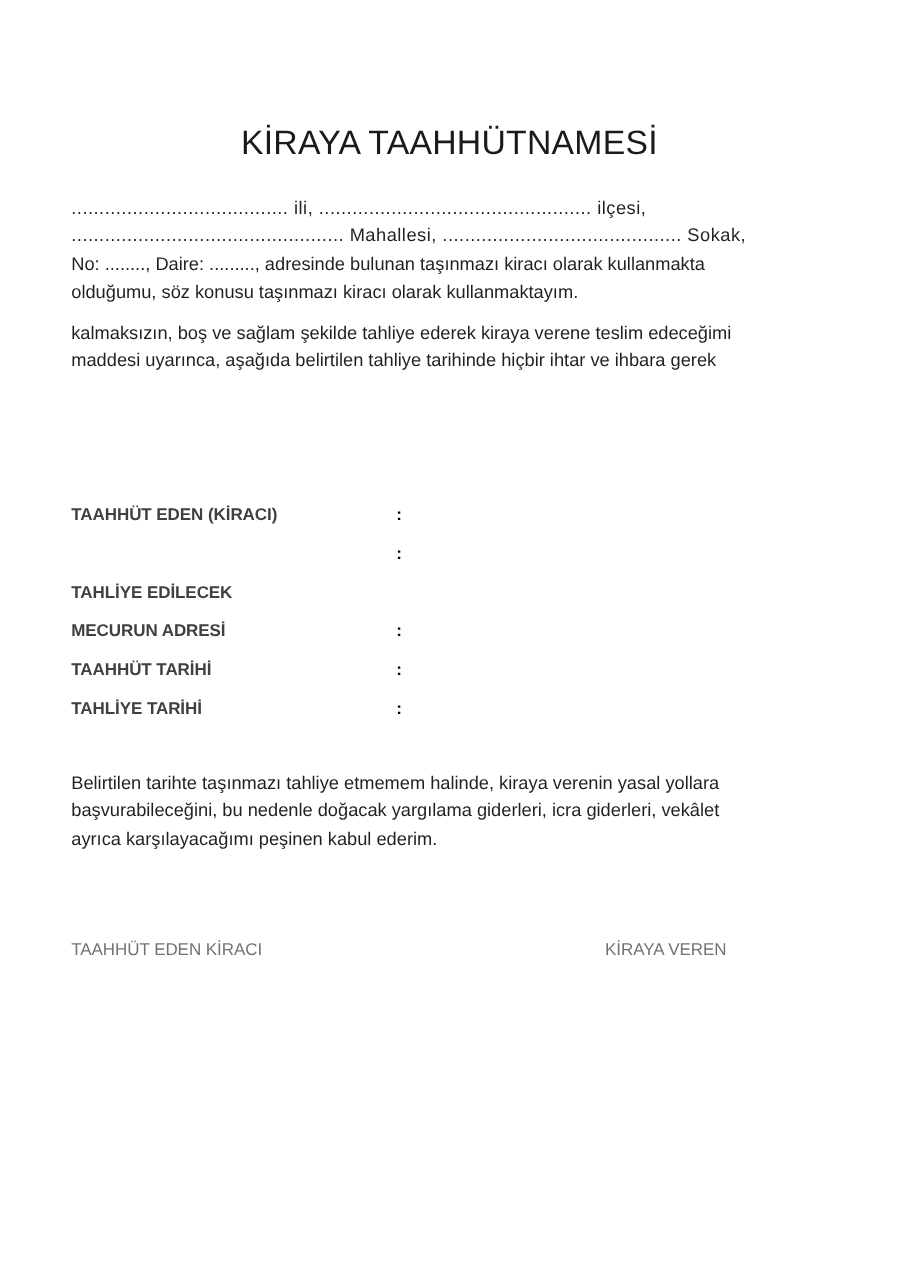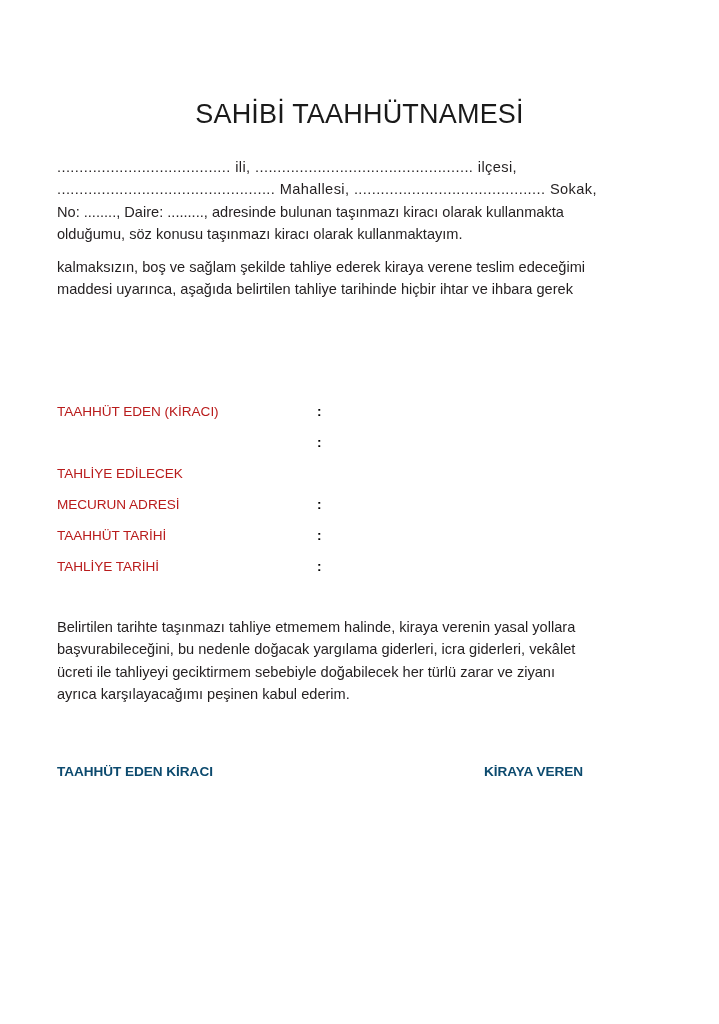--- a/index.html
+++ b/index.html
@@ -62,22 +62,22 @@
   .field-row {
     position: relative;
     height: 31px;
     line-height: 20px;
   }
   .field-label {
     position: absolute;
     left: 0;
     top: 0;
     font-size: 13.6px;
-    font-weight: 400;
-    color: #b91c1c;
+    font-weight: 700;
+    color: #404040;
     letter-spacing: -0.05px;
     white-space: nowrap;
   }
   .field-colon {
     position: absolute;
     left: 260px;
     top: 0;
     font-size: 13.6px;
     font-weight: 700;
     color: #000000;
@@ -85,36 +85,36 @@
 
   .signatures {
     position: absolute;
     left: 57px;
     top: 752px;
     width: 592px;
     height: 22px;
   }
   .sig {
     position: absolute;
-    top: 12px;
+    top: 0;
     font-size: 13.6px;
-    font-weight: 700;
-    color: #0c4a6e;
+    font-weight: 400;
+    color: #737373;
     letter-spacing: -0.05px;
     white-space: nowrap;
   }
   .sig-left { left: 0; }
   .sig-right { left: 427px; }
 </style>
 </head>
 <body>
 
 <div class="page">
 
-  <h1 class="doc-title">SAHİBİ TAAHHÜTNAMESİ</h1>
+  <h1 class="doc-title">KİRAYA TAAHHÜTNAMESİ</h1>
 
   <div class="body-block" id="addr-block">
     <p class="leader">....................................... ili, ................................................. ilçesi,</p>
     <p class="leader">................................................. Mahallesi, ........................................... Sokak,</p>
     <p>No: ........, Daire: ........., adresinde bulunan taşınmazı kiracı olarak kullanmakta</p>
     <p>olduğumu, söz konusu taşınmazı kiracı olarak kullanmaktayım.</p>
   </div>
 
   <div class="body-block" id="pledge-block">
     <p>kalmaksızın, boş ve sağlam şekilde tahliye ederek kiraya verene teslim edeceğimi</p>
@@ -150,21 +150,20 @@
     <div class="field-row">
       <span class="field-label">TAHLİYE TARİHİ</span>
       <span class="field-colon">:</span>
     </div>
 
   </div>
 
   <div class="body-block" id="liability-block">
     <p>Belirtilen tarihte taşınmazı tahliye etmemem halinde, kiraya verenin yasal yollara</p>
     <p>başvurabileceğini, bu nedenle doğacak yargılama giderleri, icra giderleri, vekâlet</p>
-    <p>ücreti ile tahliyeyi geciktirmem sebebiyle doğabilecek her türlü zarar ve ziyanı</p>
     <p>ayrıca karşılayacağımı peşinen kabul ederim.</p>
   </div>
 
   <div class="signatures">
     <span class="sig sig-left">TAAHHÜT EDEN KİRACI</span>
     <span class="sig sig-right">KİRAYA VEREN</span>
   </div>
 
 </div>
 

